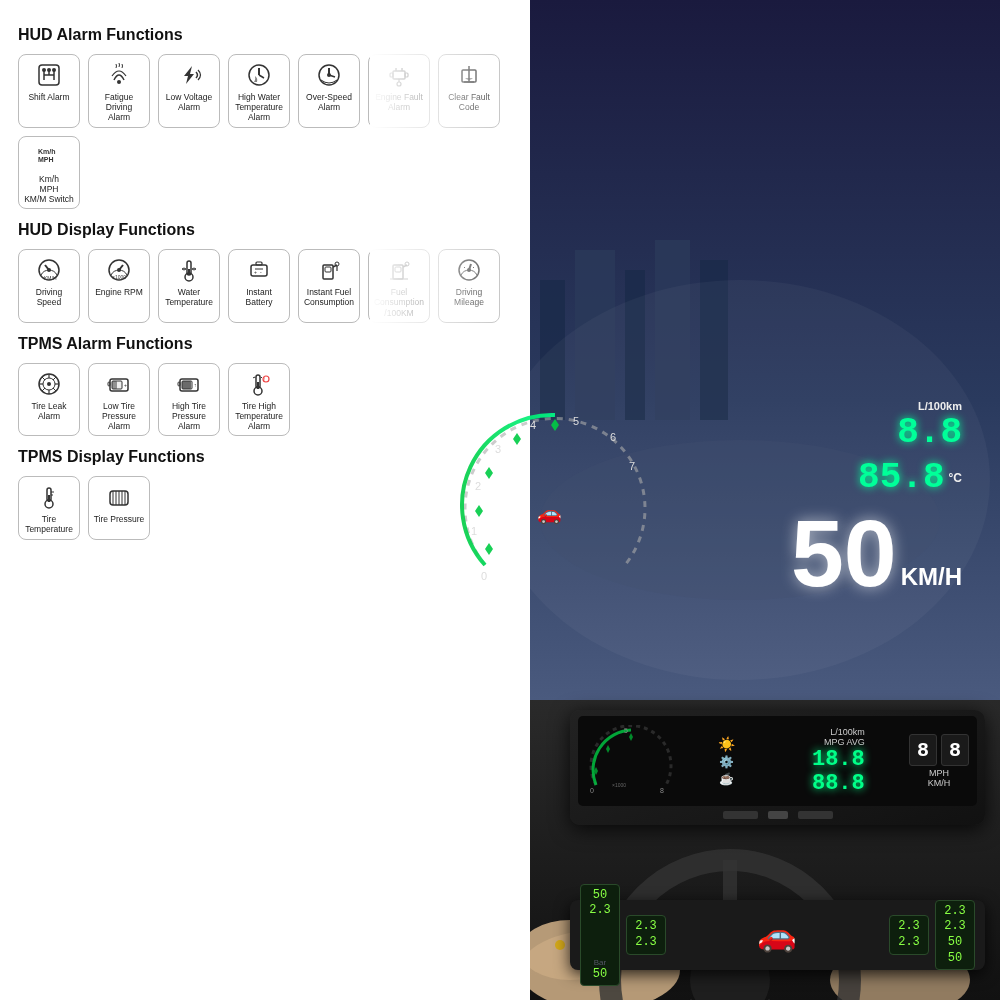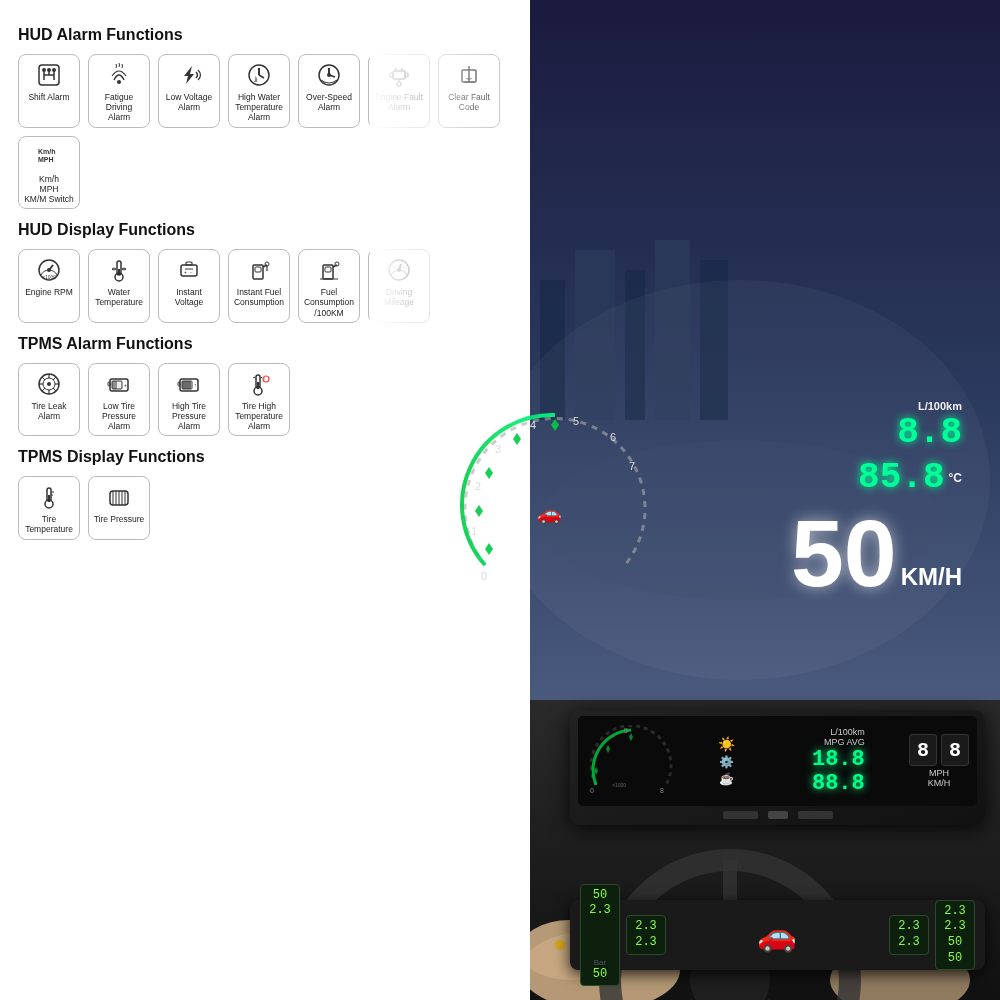--- a/index.html
+++ b/index.html
@@ -326,20 +326,32 @@
           <text x="2" y="18" font-size="7" fill="#333" font-weight="bold">MPH</text>
         </svg>
       </div>
       <div class="icon-label">Km/h<br>MPH<br>KM/M Switch</div>
     </div>
   </div>
 
   <div class="section-title">HUD Display Functions</div>
   <div class="icon-grid">
 
+    <div class="icon-item">
+      <div class="icon-symbol">
+        <svg width="26" height="26" viewBox="0 0 26 26">
+          <circle cx="13" cy="13" r="10" fill="none" stroke="#333" stroke-width="1.5"></circle>
+          <path d="M5,18 A9,9 0 0,1 21,18" fill="none" stroke="#333" stroke-width="1"></path>
+          <line x1="13" y1="13" x2="9" y2="8" stroke="#333" stroke-width="2"></line>
+          <circle cx="13" cy="13" r="2" fill="#333"></circle>
+          <text x="8" y="23" font-size="5" fill="#333">KM/H</text>
+        </svg>
+      </div>
+      <div class="icon-label">Driving Speed</div>
+    </div>
 
     <div class="icon-item">
       <div class="icon-symbol">
         <svg width="26" height="26" viewBox="0 0 26 26">
           <circle cx="13" cy="13" r="10" fill="none" stroke="#333" stroke-width="1.5"></circle>
           <path d="M5,18 A9,9 0 0,1 21,18" fill="none" stroke="#333" stroke-width="1"></path>
           <line x1="13" y1="13" x2="17" y2="8" stroke="#333" stroke-width="2"></line>
           <circle cx="13" cy="13" r="2" fill="#333"></circle>
           <text x="6" y="22" font-size="5" fill="#333">×1000</text>
         </svg>
@@ -364,21 +376,21 @@
     <div class="icon-item">
       <div class="icon-symbol">
         <svg width="26" height="26" viewBox="0 0 26 26">
           <rect x="5" y="8" width="16" height="11" rx="2" fill="none" stroke="#333" stroke-width="1.5"></rect>
           <rect x="10" y="5" width="6" height="3" rx="1" fill="none" stroke="#333" stroke-width="1.2"></rect>
           <line x1="9" y1="12" x2="17" y2="12" stroke="#333" stroke-width="1"></line>
           <text x="8" y="17" font-size="5" fill="#333">+</text>
           <text x="14" y="17" font-size="5" fill="#333">-</text>
         </svg>
       </div>
-      <div class="icon-label">Instant Voltage</div>
+      <div class="icon-label">Instant Battery</div>
     </div>
 
     <div class="icon-item">
       <div class="icon-symbol">
         <svg width="26" height="26" viewBox="0 0 26 26">
           <rect x="7" y="8" width="10" height="14" rx="1" fill="none" stroke="#333" stroke-width="1.5"></rect>
           <rect x="9" y="10" width="6" height="5" rx="1" fill="none" stroke="#333" stroke-width="1"></rect>
           <line x1="17" y1="10" x2="21" y2="8" stroke="#333" stroke-width="1.5"></line>
           <circle cx="21" cy="7" r="2" fill="none" stroke="#333" stroke-width="1"></circle>
           <line x1="21" y1="9" x2="21" y2="14" stroke="#333" stroke-width="1.2"></line>

